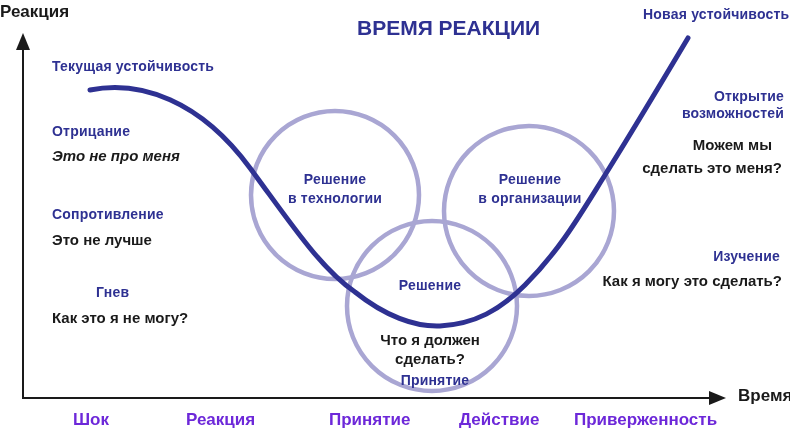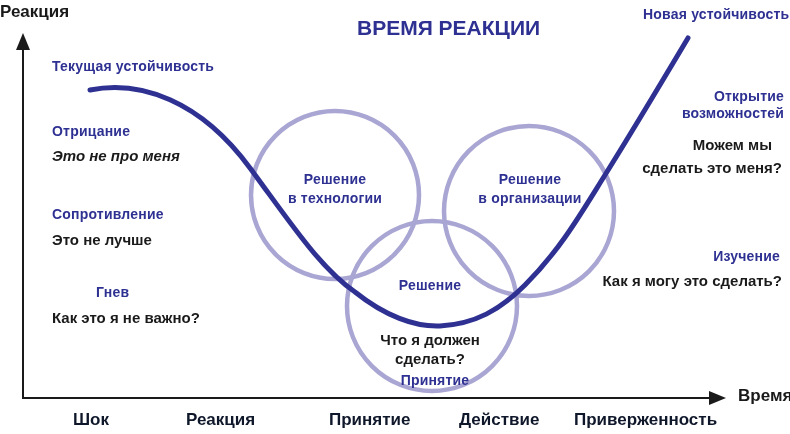--- a/index.html
+++ b/index.html
@@ -4,21 +4,21 @@
   <style>
     html, body { margin: 0; padding: 0; background: #ffffff; }
     body { width: 790px; height: 434px; position: relative; overflow: hidden;
            font-family: "Liberation Sans", "DejaVu Sans", sans-serif; }
     .abs { position: absolute; white-space: nowrap; }
     .blue { color: #2e3192; font-weight: bold; }
     .black { color: #1a1a1a; font-weight: bold; }
     .small { font-size: 14px; letter-spacing: 0.2px; }
     .big { font-size: 15px; }
     .axis-label { font-size: 17px; color: #1a1a1a; font-weight: bold; }
-    .stage { font-size: 17px; color: #0f172a; font-weight: bold; }
+    .stage { font-size: 17px; color: #6d28d9; font-weight: bold; }
     .center { text-align: center; }
     .right { text-align: right; }
     svg.diagram { position: absolute; left: 0; top: 0; }
   </style>
 </head>
 <body>
 
 <svg class="diagram" width="790" height="434" viewBox="0 0 790 434">
 
   <circle cx="335" cy="195" r="84" fill="none" stroke="#a9a6d3" stroke-width="4.5"></circle>
@@ -47,21 +47,21 @@
 <div class="abs blue small" style="left:52px; top:58px;">Текущая устойчивость</div>
 <div class="abs blue small" style="left:643px; top:6px;">Новая устойчивость</div>
 
 <div class="abs blue small" style="left:52px; top:123px;">Отрицание</div>
 <div class="abs black big" style="left:52px; top:147px;font-style:italic;">Это не про меня</div>
 
 <div class="abs blue small" style="left:52px; top:206px;">Сопротивление</div>
 <div class="abs black big" style="left:52px; top:231px;">Это не лучше</div>
 
 <div class="abs blue small" style="left:52px; top:284px;padding-left:44px;">Гнев</div>
-<div class="abs black big" style="left:52px; top:309px;">Как это я не важно?</div>
+<div class="abs black big" style="left:52px; top:309px;">Как это я не могу?</div>
 
 <div class="abs blue small right" style="right:6px; top:88px; line-height:17px;">
   <div>Открытие</div>
   <div>возможностей</div>
 </div>
 <div class="abs black big right" style="right:8px; top:133px; line-height:23px;">
   <div style="padding-right:10px;">Можем мы</div>
   <div>сделать это меня?</div>
 </div>
 

